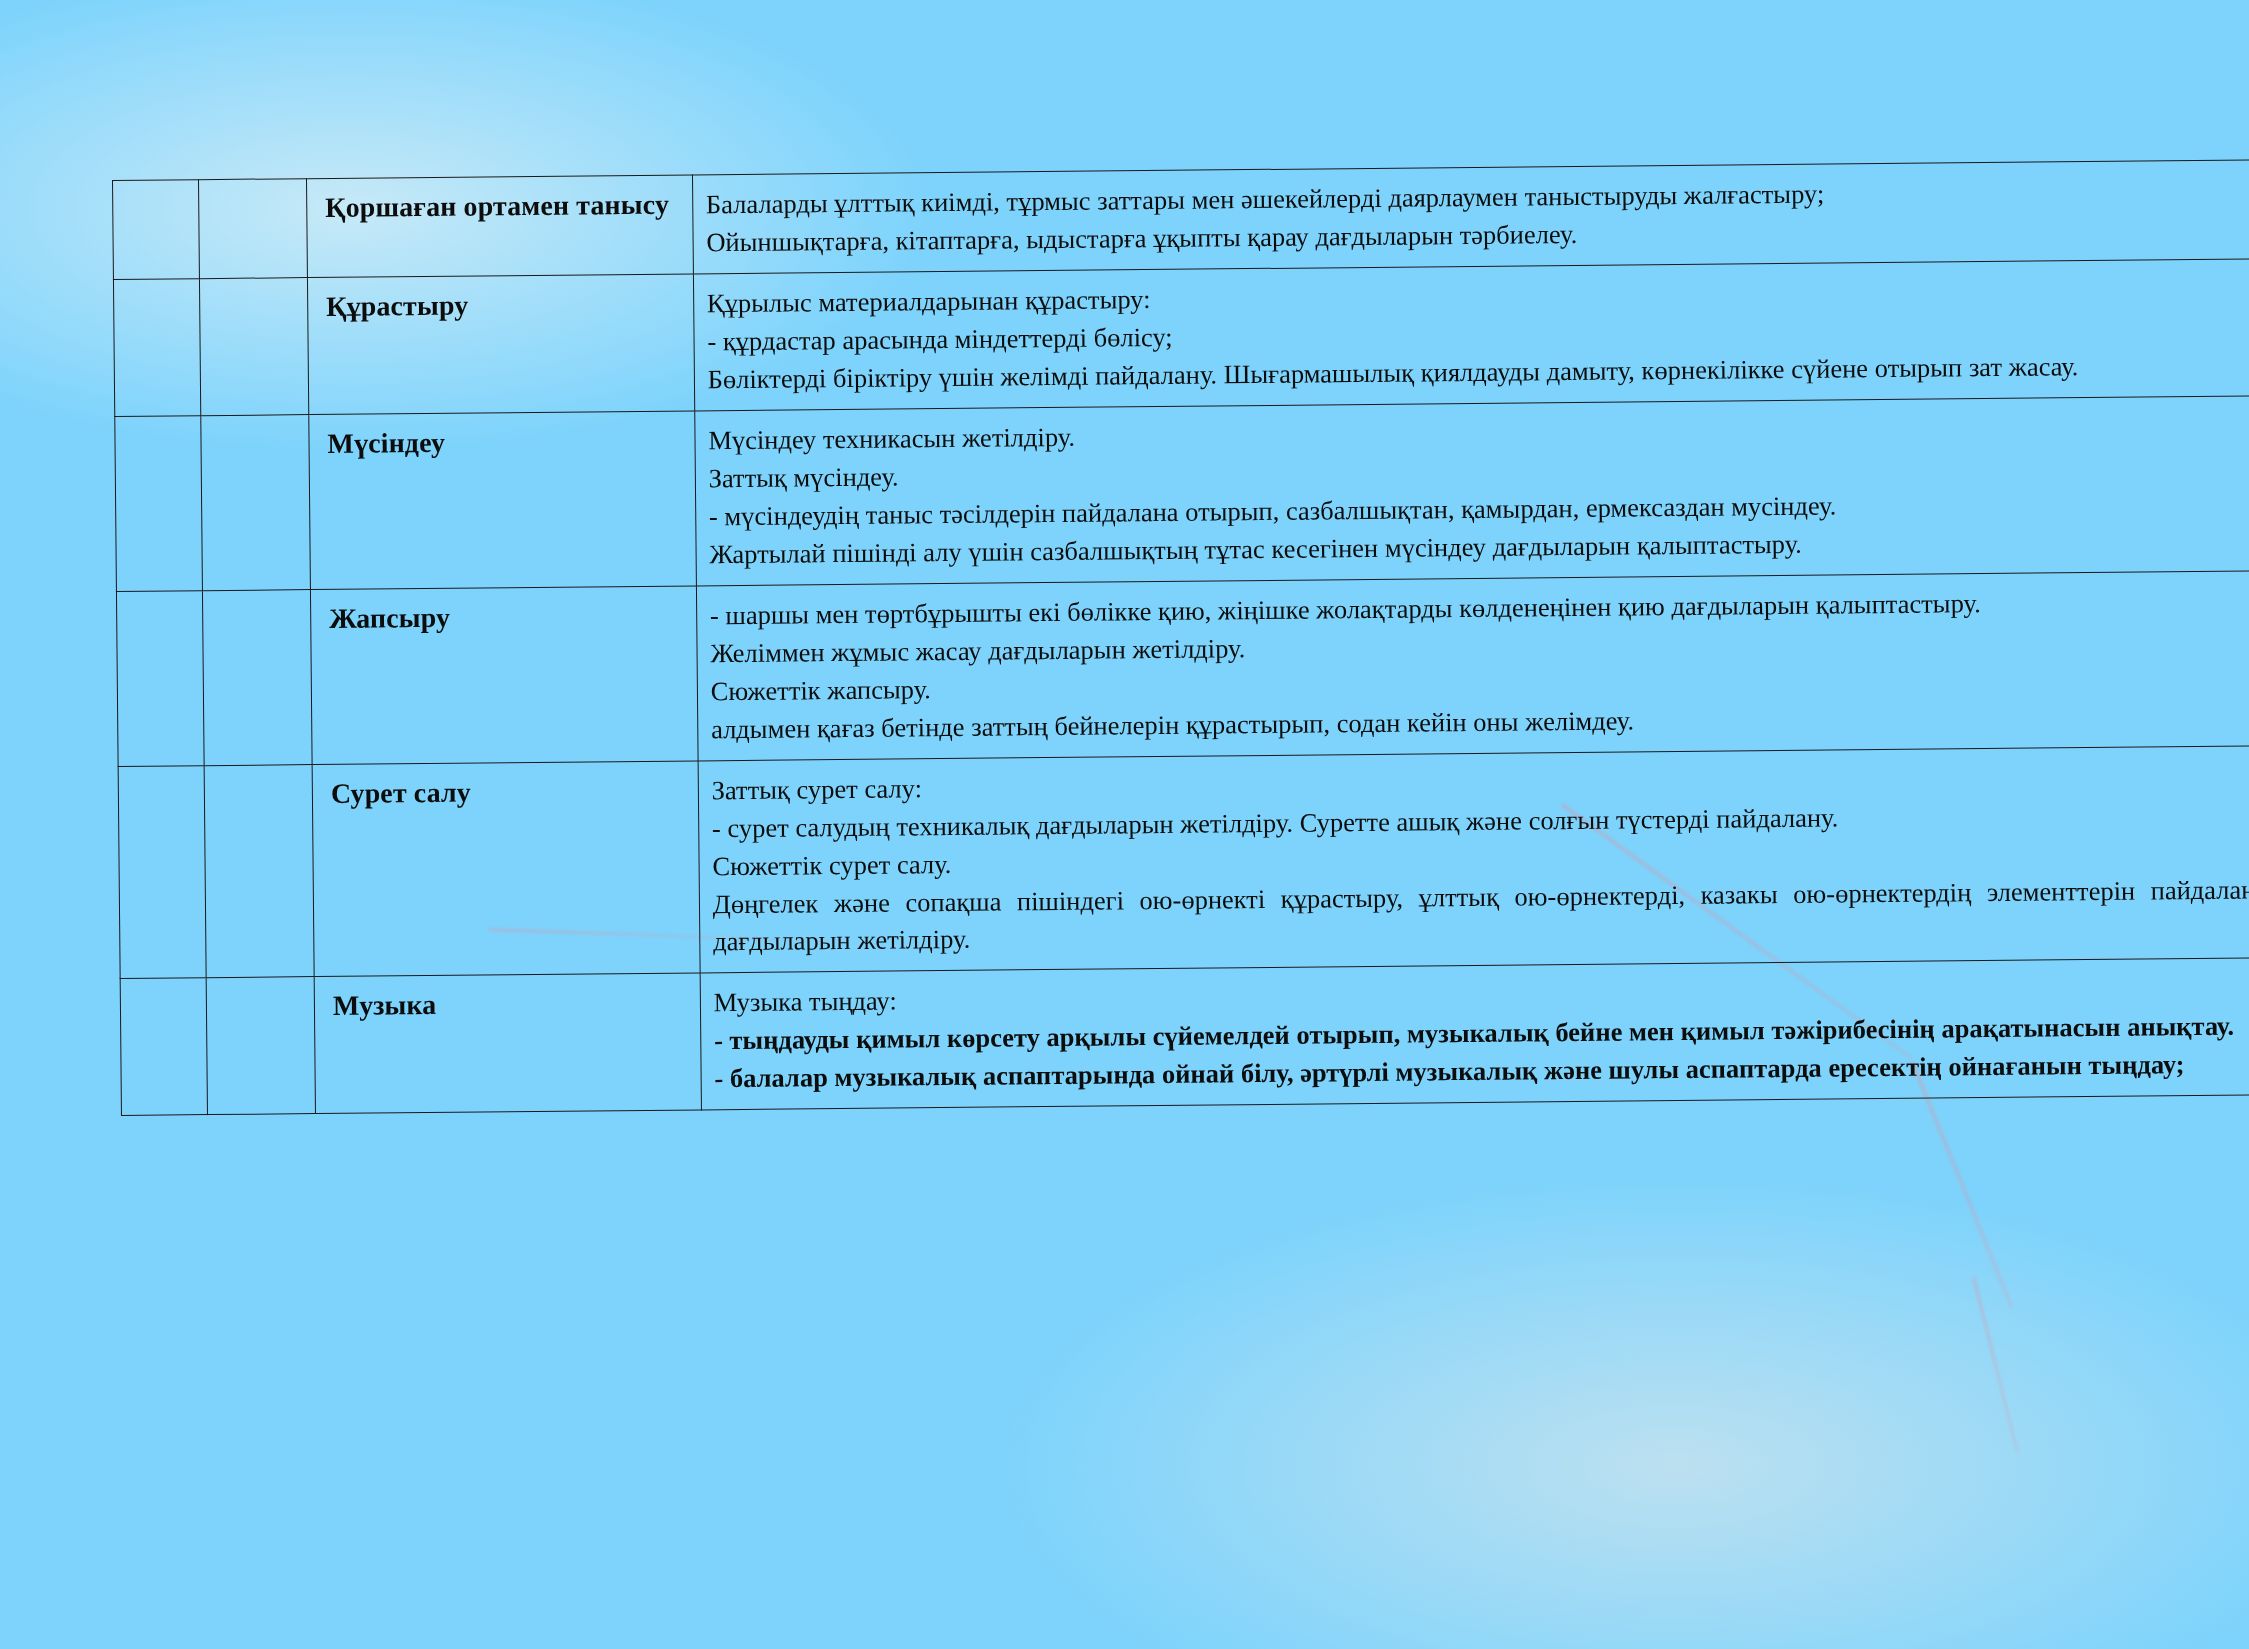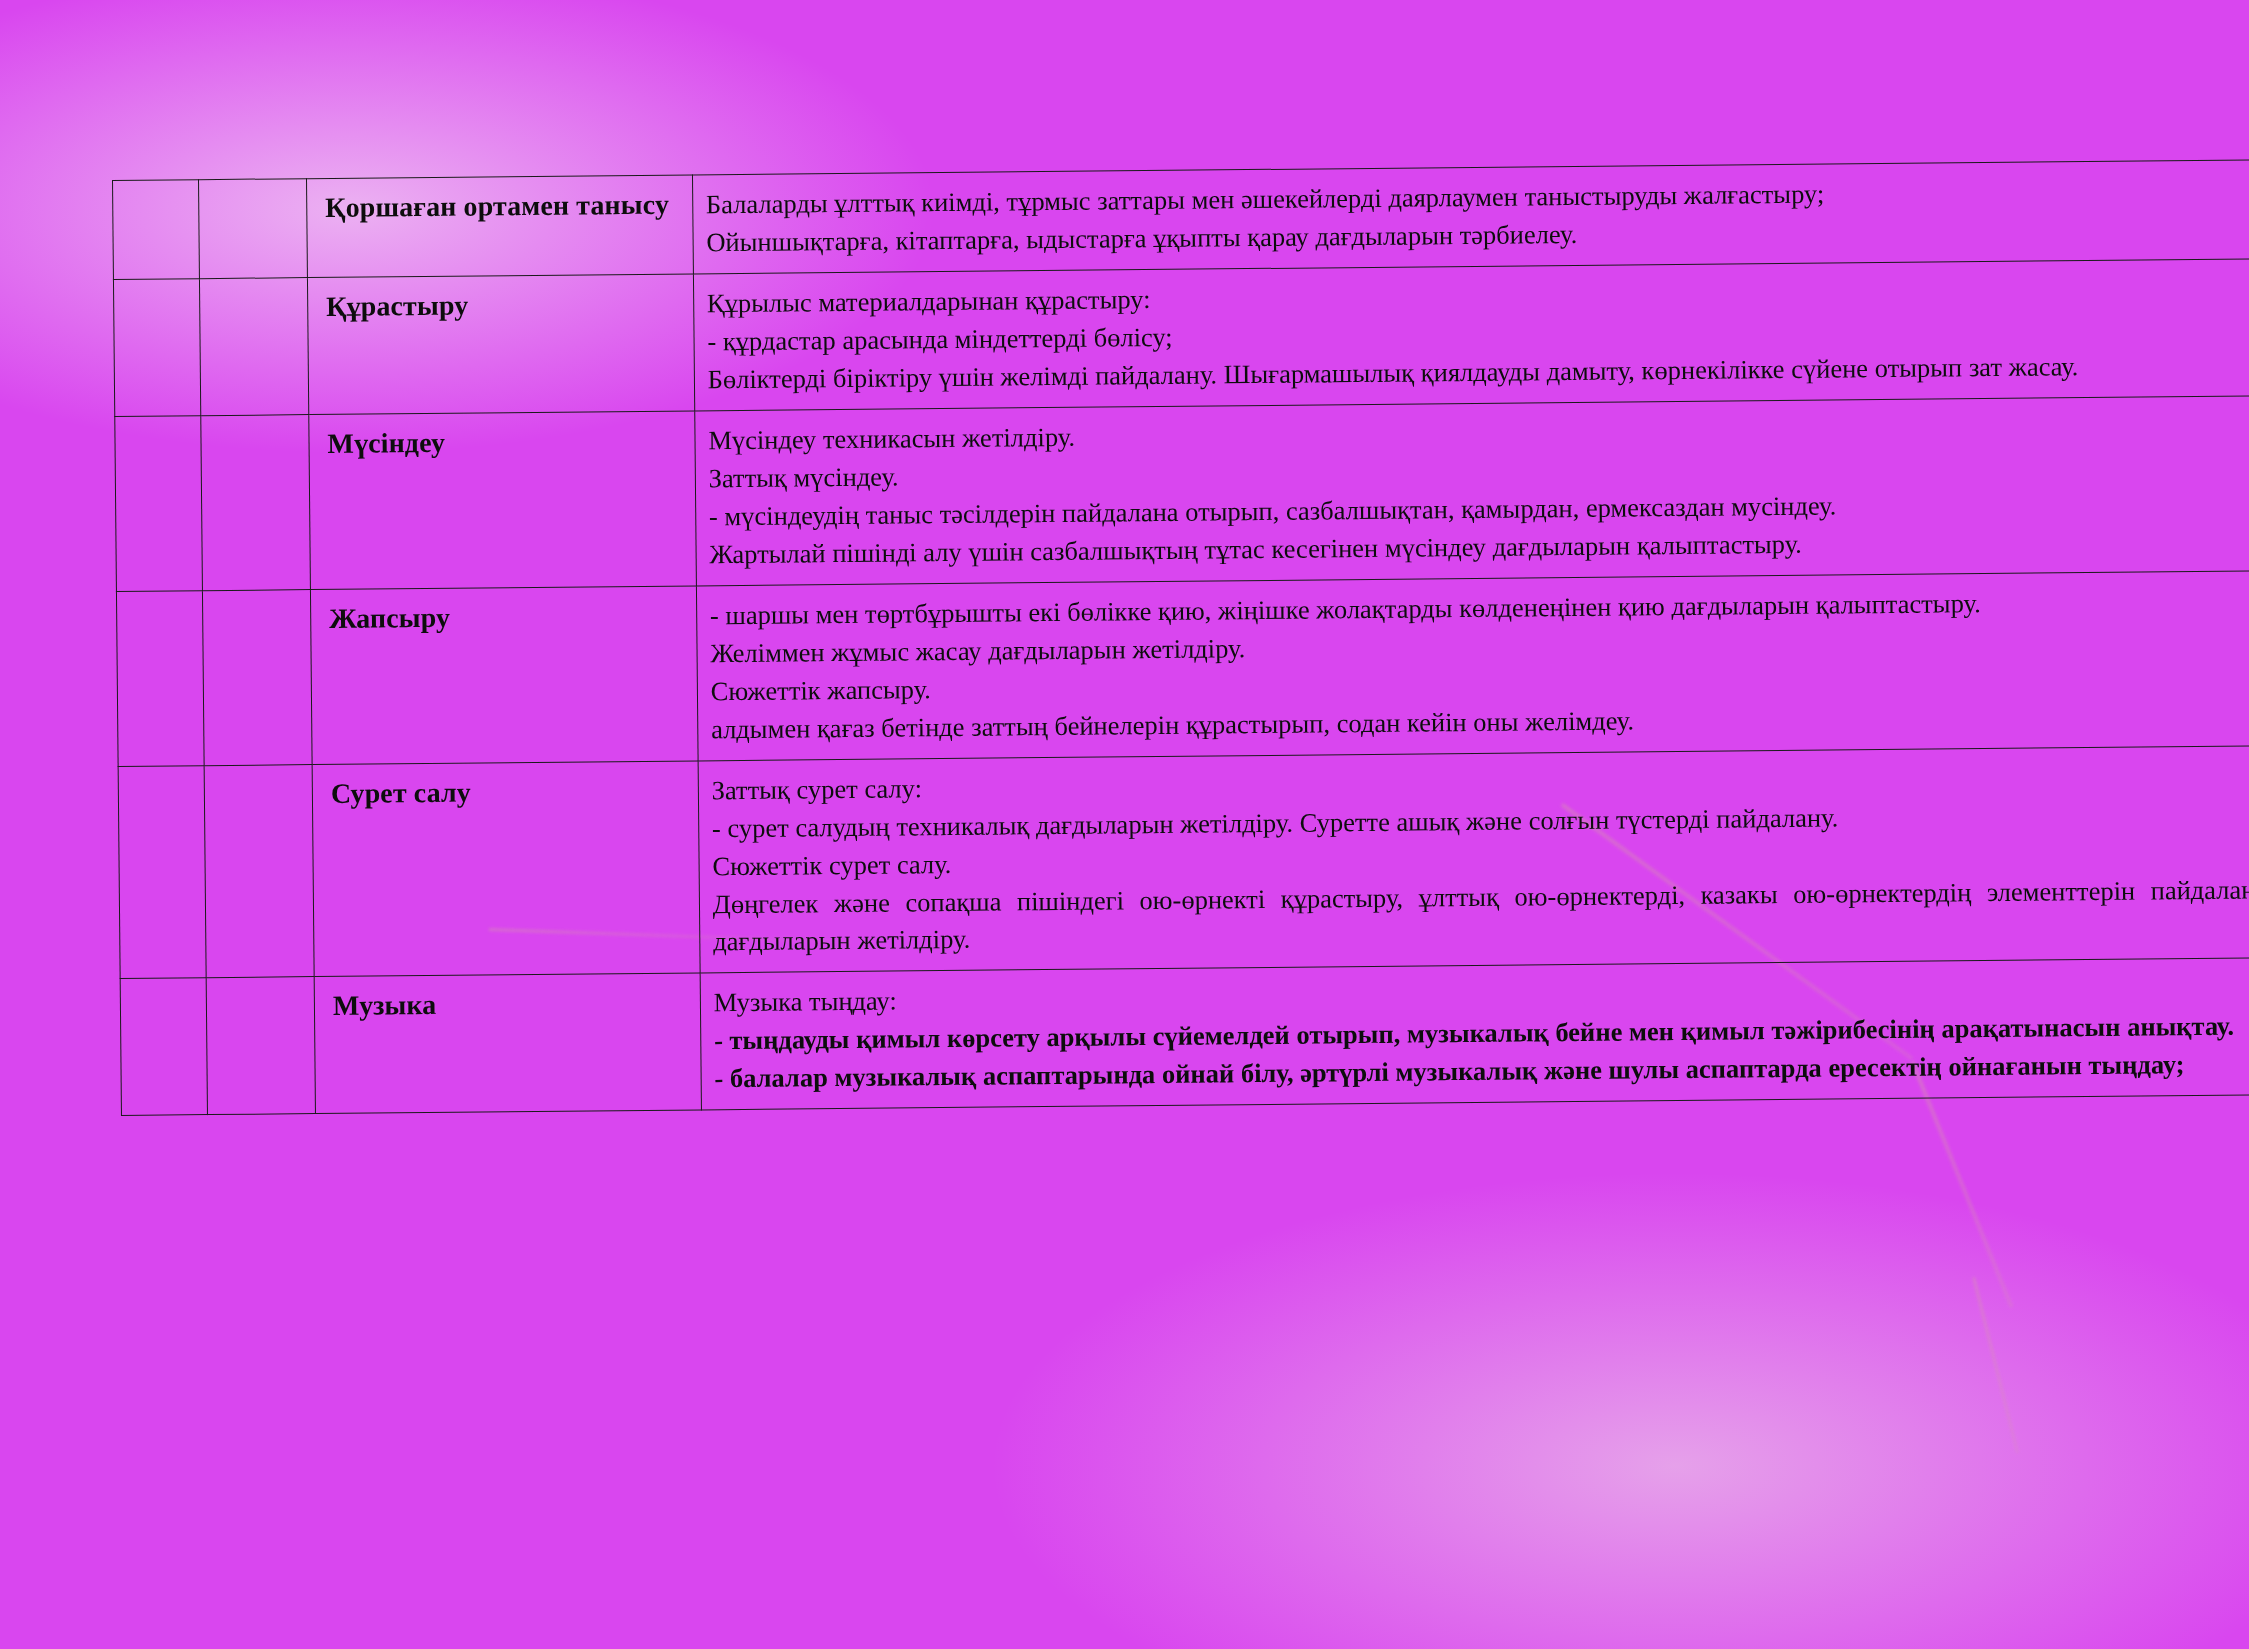--- a/index.html
+++ b/index.html
@@ -15,21 +15,21 @@
     overflow: hidden;
   }
 
   
   #page {
     position: absolute;
     left: 0;
     top: 0;
     width: 2250px;
     height: 1650px;
-    background: #d946ef;
+    background: #7dd3fc;
   }
 
   
   .paper-tint {
     position: absolute;
     left: 0; top: 0;
     width: 2250px; height: 1650px;
     background:
       radial-gradient(ellipse 977px 419px at 1675px 1466px, rgba(240,235,230,0.55), rgba(255,255,255,0) 70%),
       radial-gradient(ellipse 837px 349px at 349px 209px, rgba(248,248,244,0.6), rgba(255,255,255,0) 70%);

